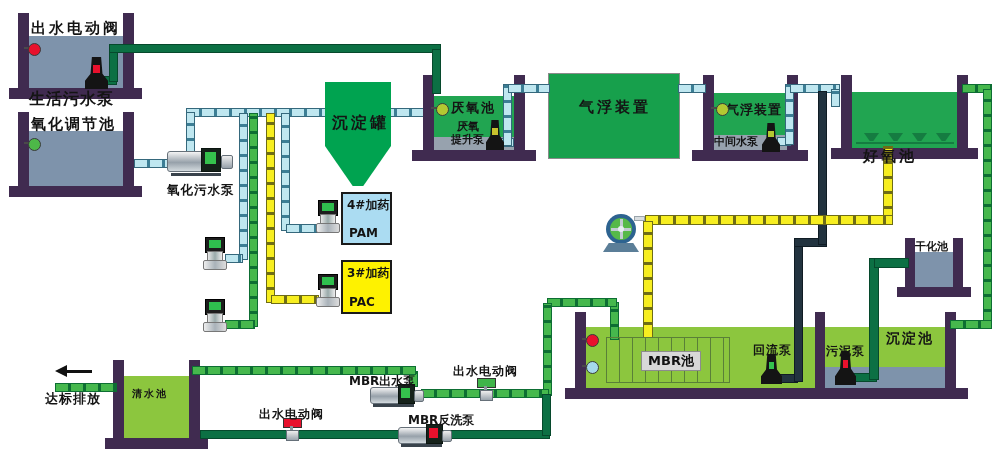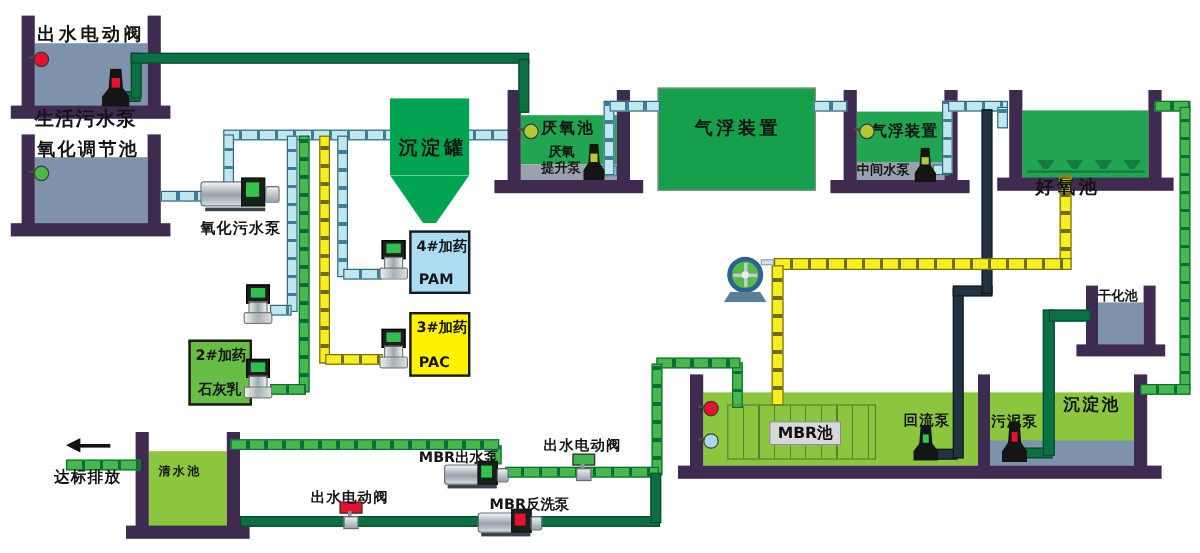--- a/index.html
+++ b/index.html
@@ -169,24 +169,20 @@
   <div class="hopper-rect" style="left:325px;top:82px;width:66px;height:64px;"></div>
   <div class="hopper-funnel" style="left:325px;top:146px;width:66px;height:40px;"></div>
   <div class="lbl" style="left:332px;top:114px;font-size:16px;letter-spacing:3px;">沉淀罐</div>
 
   <div class="dpump" style="left:201px;top:237px;width:26px;height:33px;">
     <div class="head">
         <div class="scr"></div>
       </div>
     <div class="col"></div>
       <div class="foot"></div>
-  </div>
-  <div class="dosebox" style="left:157px;top:283px;width:49px;height:51px;background:#68bd45;">
-    <span class="t">2#加药</span>
-    <span class="b">石灰乳</span>
   </div>
   <div class="dpump" style="left:201px;top:299px;width:26px;height:33px;">
     <div class="head">
         <div class="scr"></div>
       </div>
     <div class="col"></div>
       <div class="foot"></div>
   </div>
   <div class="dosebox" style="left:341px;top:192px;width:47px;height:49px;background:#abdcf2;">
     <span class="t">4#加药</span>

